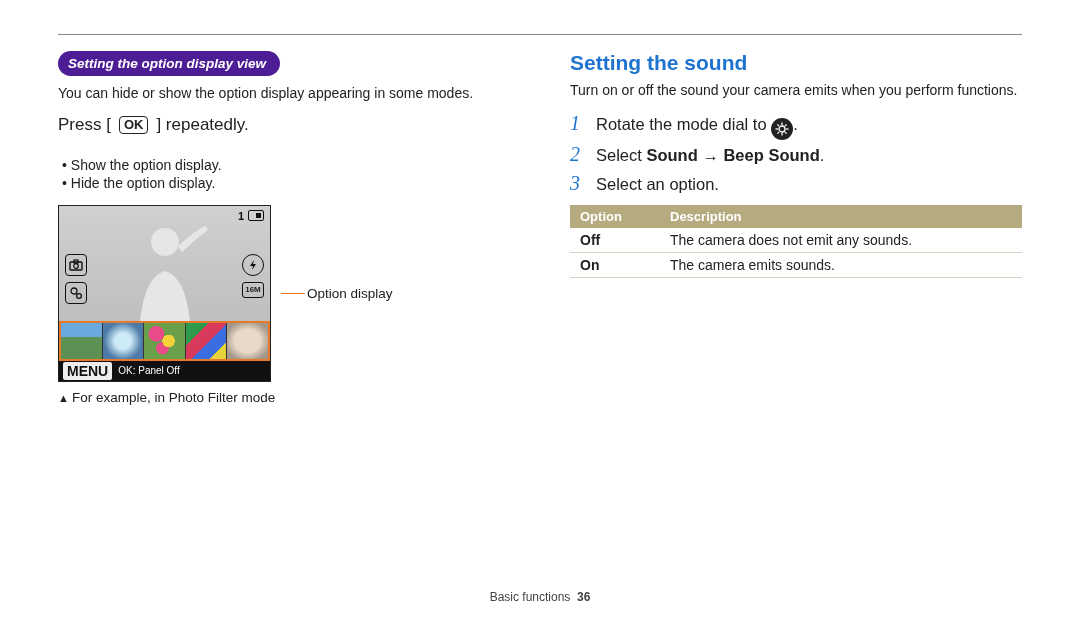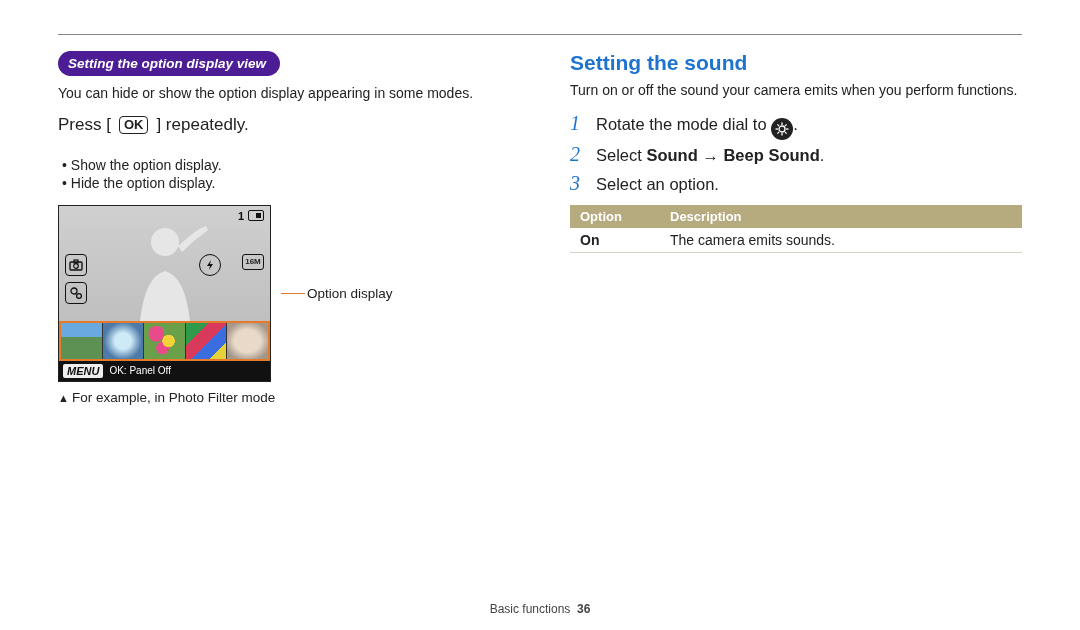--- a/index.html
+++ b/index.html
@@ -18,50 +18,50 @@
   .bullets li::before { content: "•  "; }
   .screenshot-wrap { display: flex; align-items: center; gap: 10px; }
   .camera-screen { width: 213px; border: 1px solid #222; background: #c8c8c8; position: relative; }
   .cam-top { height: 115px; position: relative; background: linear-gradient(180deg, #d0d0d0, #bfbfbf); }
   .cam-silhouette { position: absolute; left: 50%; top: 10px; transform: translateX(-50%); }
   .cam-top .status { position: absolute; top: 4px; right: 6px; display: flex; gap: 4px; align-items: center; }
   .cardicon { width: 16px; height: 11px; border: 1.5px solid #111; border-radius: 2px; position: relative; }
   .cardicon::after { content: ""; position: absolute; right: 2px; top: 2px; width: 5px; height: 5px; background: #111; }
   .status-num { font-size: 11px; font-weight: 700; color: #111; }
   .sideicons-left { position: absolute; left: 6px; top: 48px; display: flex; flex-direction: column; gap: 6px; }
-  .sideicons-right { position: absolute; right: 6px; top: 48px; display: flex; flex-direction: row; gap: 21px; }
+  .sideicons-right { position: absolute; right: 6px; top: 48px; display: flex; flex-direction: column; gap: 6px; }
   .chip { width: 22px; height: 22px; border: 1.5px solid #111; border-radius: 4px; display: flex; align-items: center; justify-content: center; font-size: 11px; font-weight: 700; }
   .round { border-radius: 50%; }
   .option-strip { display: flex; height: 40px; border: 2px solid #e47a2a; }
   .thumb { flex: 1; background: #777; border-right: 1px solid #333; background-size: cover; }
   .thumb:last-child { border-right: none; }
   .thumb.sky { background: linear-gradient(180deg,#6aa9e0 40%,#5d9154 40%); position:relative; }
   .thumb.fisheye { background: radial-gradient(circle at 50% 50%, #cdeaf7 30%, #4d7aa8 70%); }
   .thumb.flowers { background: radial-gradient(circle at 30% 30%, #e94b8a 20%, transparent 21%), radial-gradient(circle at 60% 50%, #f6d23a 20%, transparent 21%), radial-gradient(circle at 45% 70%, #e94b8a 18%, transparent 19%), #6aa04a; }
   .thumb.paint { background: linear-gradient(135deg,#2d9b4b 30%,#d9395a 30% 55%,#3a6de0 55% 78%,#e8d23a 78%); }
   .thumb.face { background: radial-gradient(ellipse at 50% 50%, #e8d9c8 45%, #a3978a 80%); }
   .cam-bottom { background: #111; color: #fff; height: 20px; display: flex; align-items: center; font-size: 10px; padding: 0 4px; gap: 6px; }
-  .menu-btn { background: #eee; color: #111; font-size: 11px; font-weight: 700; padding: 1px 4px; border-radius: 2px; font-style: italic; }
+  .menu-btn { background: #eee; color: #111; font-size: 14px; font-weight: 700; padding: 1px 4px; border-radius: 2px; }
   .option-callout { display: flex; align-items: center; }
   .option-callout .line { width: 24px; height: 1.5px; background: #e47a2a; }
   .option-callout .label { font-size: 13.5px; margin-left: 2px; }
   .caption { font-size: 13.5px; margin-top: 8px; }
   .caption::before { content: "▲ "; font-size: 11px; }
   .section-heading { color: #1e73d0; font-size: 21px; font-weight: 700; margin-bottom: 6px; }
   .steps { margin-top: 6px; }
   .step { display: flex; gap: 10px; font-size: 16.5px; margin-bottom: 6px; align-items: baseline; }
   .step .num { color: #1e73d0; font-size: 20px; font-style: italic; font-weight: 400; font-family: Georgia, 'Times New Roman', serif; width: 16px; }
   .step .bold { font-weight: 700; }
   .gear { display: inline-flex; width: 22px; height: 22px; background: #222; color: #fff; border-radius: 50%; align-items: center; justify-content: center; font-size: 13px; vertical-align: middle; position: relative; top: 3px; }
   .opt-table { width: 100%; border-collapse: collapse; margin-top: 10px; font-size: 14px; }
   .opt-table th { background: #b6ab7f; color: #fff; text-align: left; font-weight: 700; padding: 4px 10px; font-size: 13px; }
   .opt-table th:first-child { width: 90px; }
   .opt-table td { padding: 4px 10px; border-bottom: 1px solid #d7d2c2; }
   .opt-table td:first-child { font-weight: 700; }
-  .footer { position: absolute; bottom: 14px; left: 0; right: 0; text-align: center; font-size: 12px; color: #444; }
+  .footer { position: absolute; bottom: 26px; left: 0; right: 0; text-align: center; font-size: 12px; color: #444; }
   .footer .pg { font-weight: 700; }
 </style>
 </head>
 <body>
 
 <div class="page">
   <hr class="divider">
 
   <div class="columns">
 
@@ -174,20 +174,24 @@
 
       <table class="opt-table">
         <thead>
           <tr>
             <th>Option</th>
             <th>Description</th>
           </tr>
         </thead>
         <tbody>
           <tr>
+            <td>Off</td>
+            <td>The camera does not emit any sounds.</td>
+          </tr>
+          <tr>
             <td>On</td>
             <td>The camera emits sounds.</td>
           </tr>
         </tbody>
       </table>
     </div>
   </div>
 
   <div class="footer">
     <span>Basic functions</span>&nbsp;&nbsp;<span class="pg">36</span>

